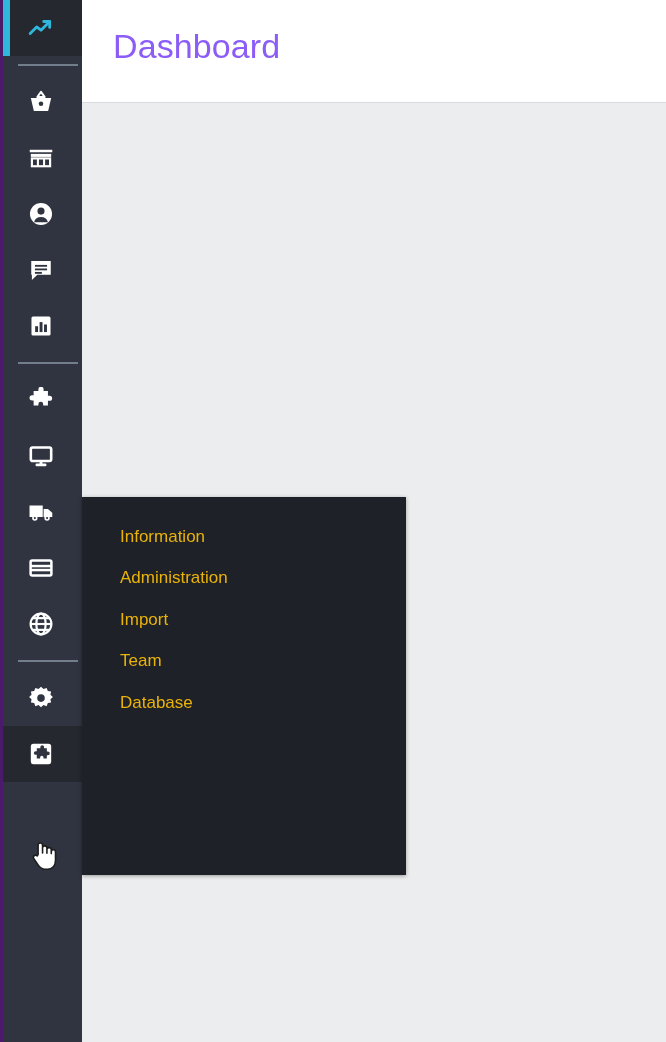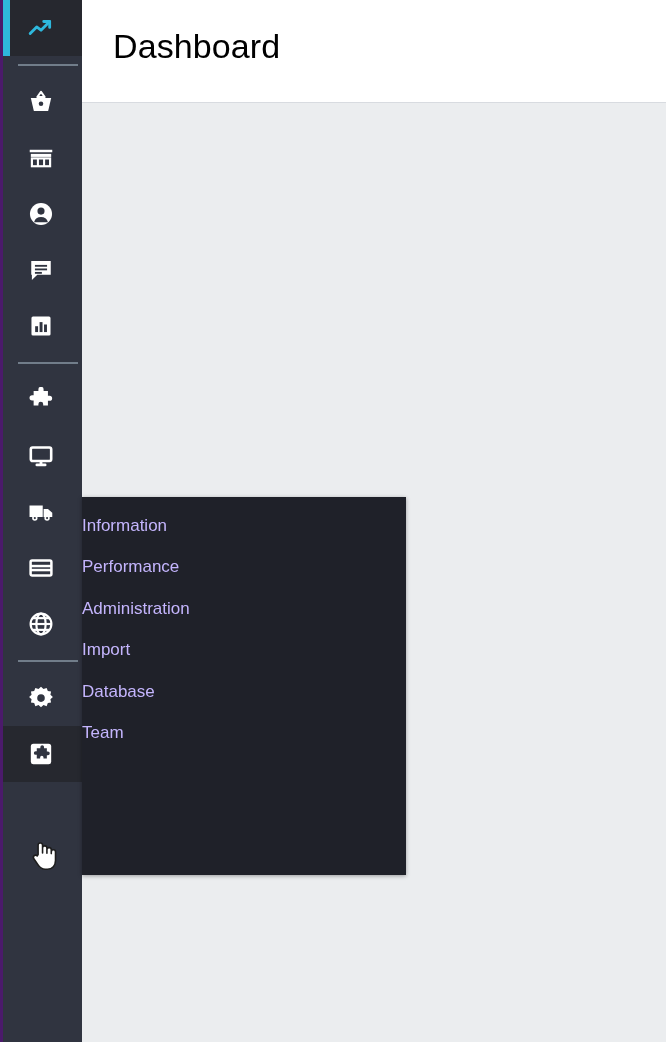--- a/index.html
+++ b/index.html
@@ -108,21 +108,21 @@
     border-bottom: 1px solid #d8dbe0;
     box-sizing: border-box;
     z-index: 10;
   }
   .page-title {
     position: absolute;
     left: 31px;
     top: 4px;
     font-size: 34px;
     font-weight: 400;
-    color: #000000;
+    color: #8b5cf6;
     letter-spacing: 0.1px;
     white-space: nowrap;
   }
 
   
   .content {
     position: absolute;
     left: 82px;
     top: 104px;
     right: 0;
@@ -147,23 +147,24 @@
     left: 0;
     top: 0;
     width: 100%;
     padding-top: 8px;
     box-sizing: border-box;
   }
   .flyout-item {
     position: relative;
     height: 41.5px;
     display: flex;
-    align-items: center;
-    box-sizing: border-box;
-    color: #c4b5fd;
+    align-items: flex-end;
+    padding-left: 38px;
+    box-sizing: border-box;
+    color: #eab308;
     font-size: 17px;
     font-weight: 400;
     white-space: nowrap;
     cursor: pointer;
   }
   .flyout-item.highlighted::after {
     content: "";
     position: absolute;
     left: 15px;
     right: 136px;
@@ -350,30 +351,27 @@
   </header>
 
   <main class="content"></main>
 
   <div class="flyout">
     <div class="flyout-list">
       <div class="flyout-item">
         <span>Information</span>
       </div>
       <div class="flyout-item">
-        <span>Performance</span>
-      </div>
-      <div class="flyout-item">
         <span>Administration</span>
       </div>
       <div class="flyout-item">
         <span>Import</span>
       </div>
       <div class="flyout-item">
+        <span>Team</span>
+      </div>
+      <div class="flyout-item">
         <span>Database</span>
-      </div>
-      <div class="flyout-item">
-        <span>Team</span>
       </div>
     </div>
   </div>
 
 </div>
 
 </body></html>

